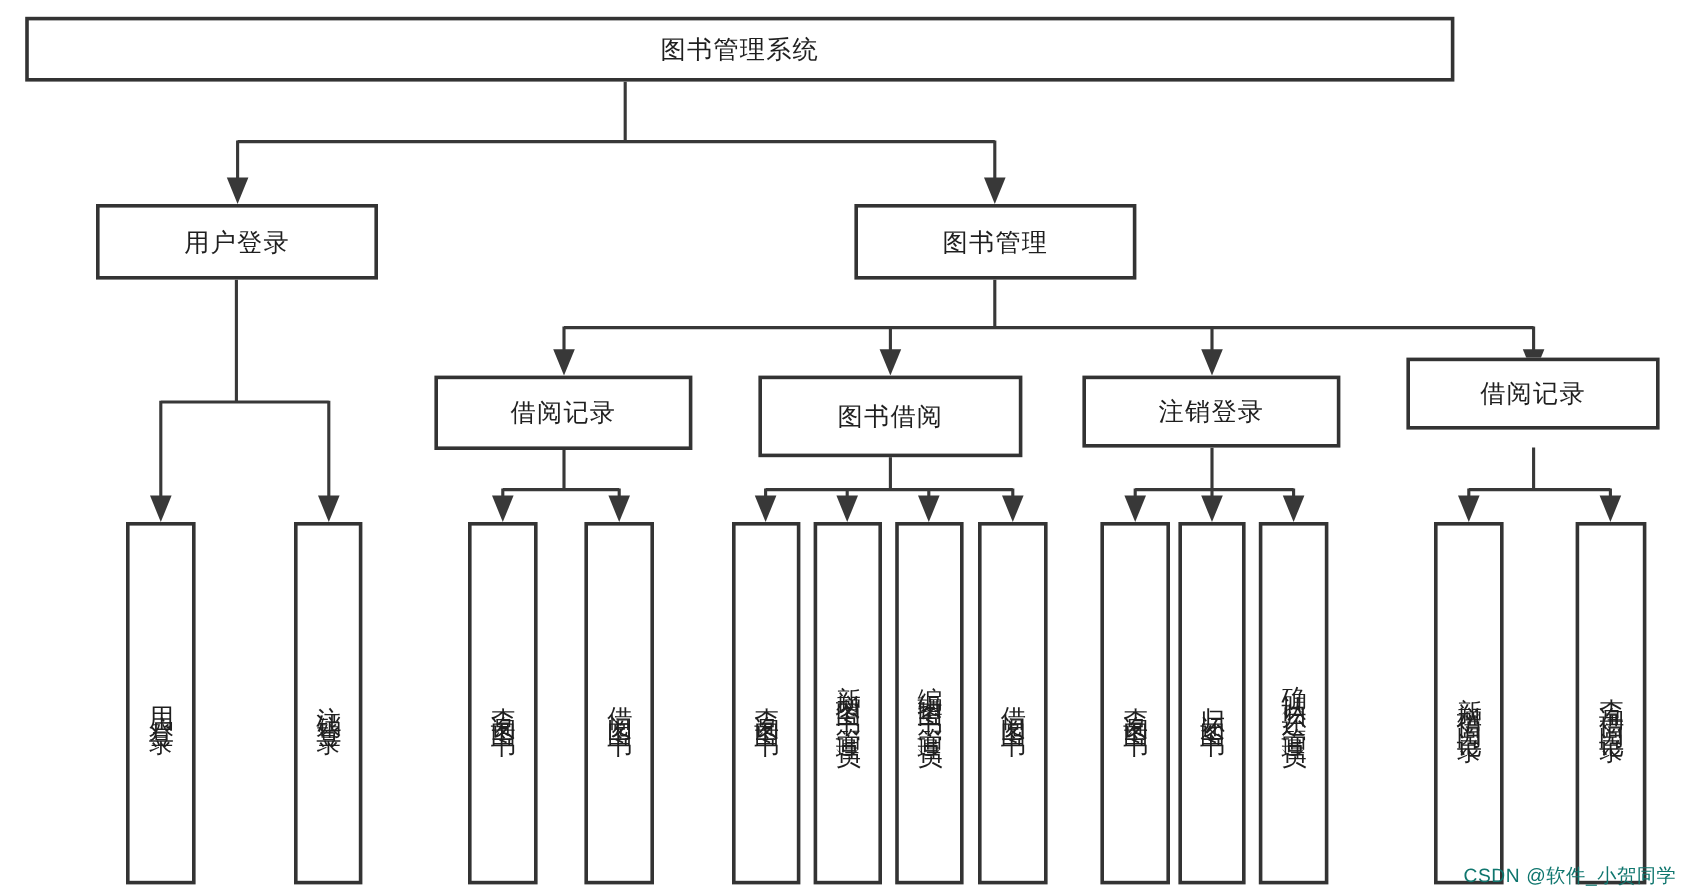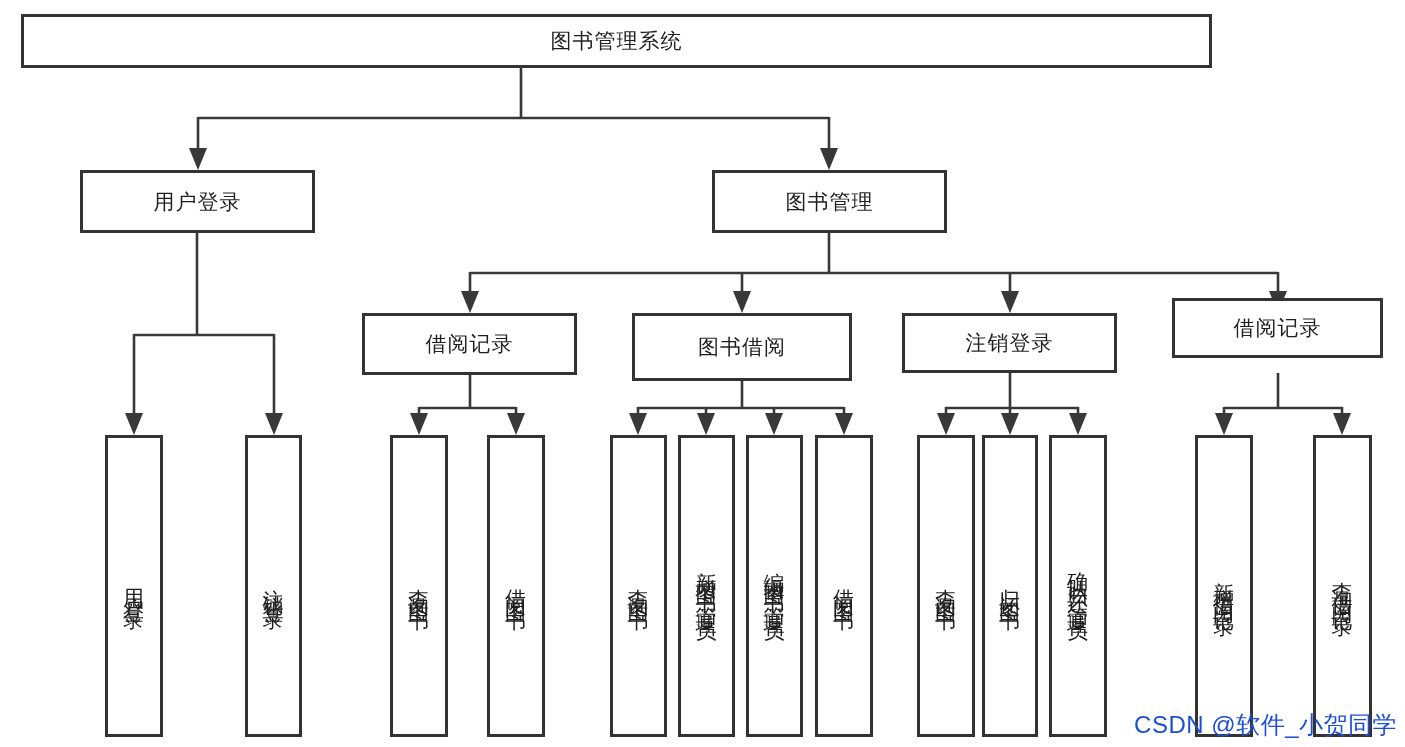--- a/index.html
+++ b/index.html
@@ -29,22 +29,22 @@
     writing-mode:vertical-rl;
     text-orientation:mixed;
     letter-spacing:7px;
     line-height:1;
     font-size:21px;
   }
   .watermark{
     position:absolute;
     right:8px;bottom:6px;
     z-index:3;
-    color:#1d4ed8;
-    font-size:24px;
+    color:#0f766e;
+    font-size:16px;
     letter-spacing:0.5px;
     white-space:nowrap;
   }
 </style>
 </head>
 <body>
 
 <div class="canvas">
 
   <svg class="wires" width="1405" height="747" viewBox="0 0 1405 747">

